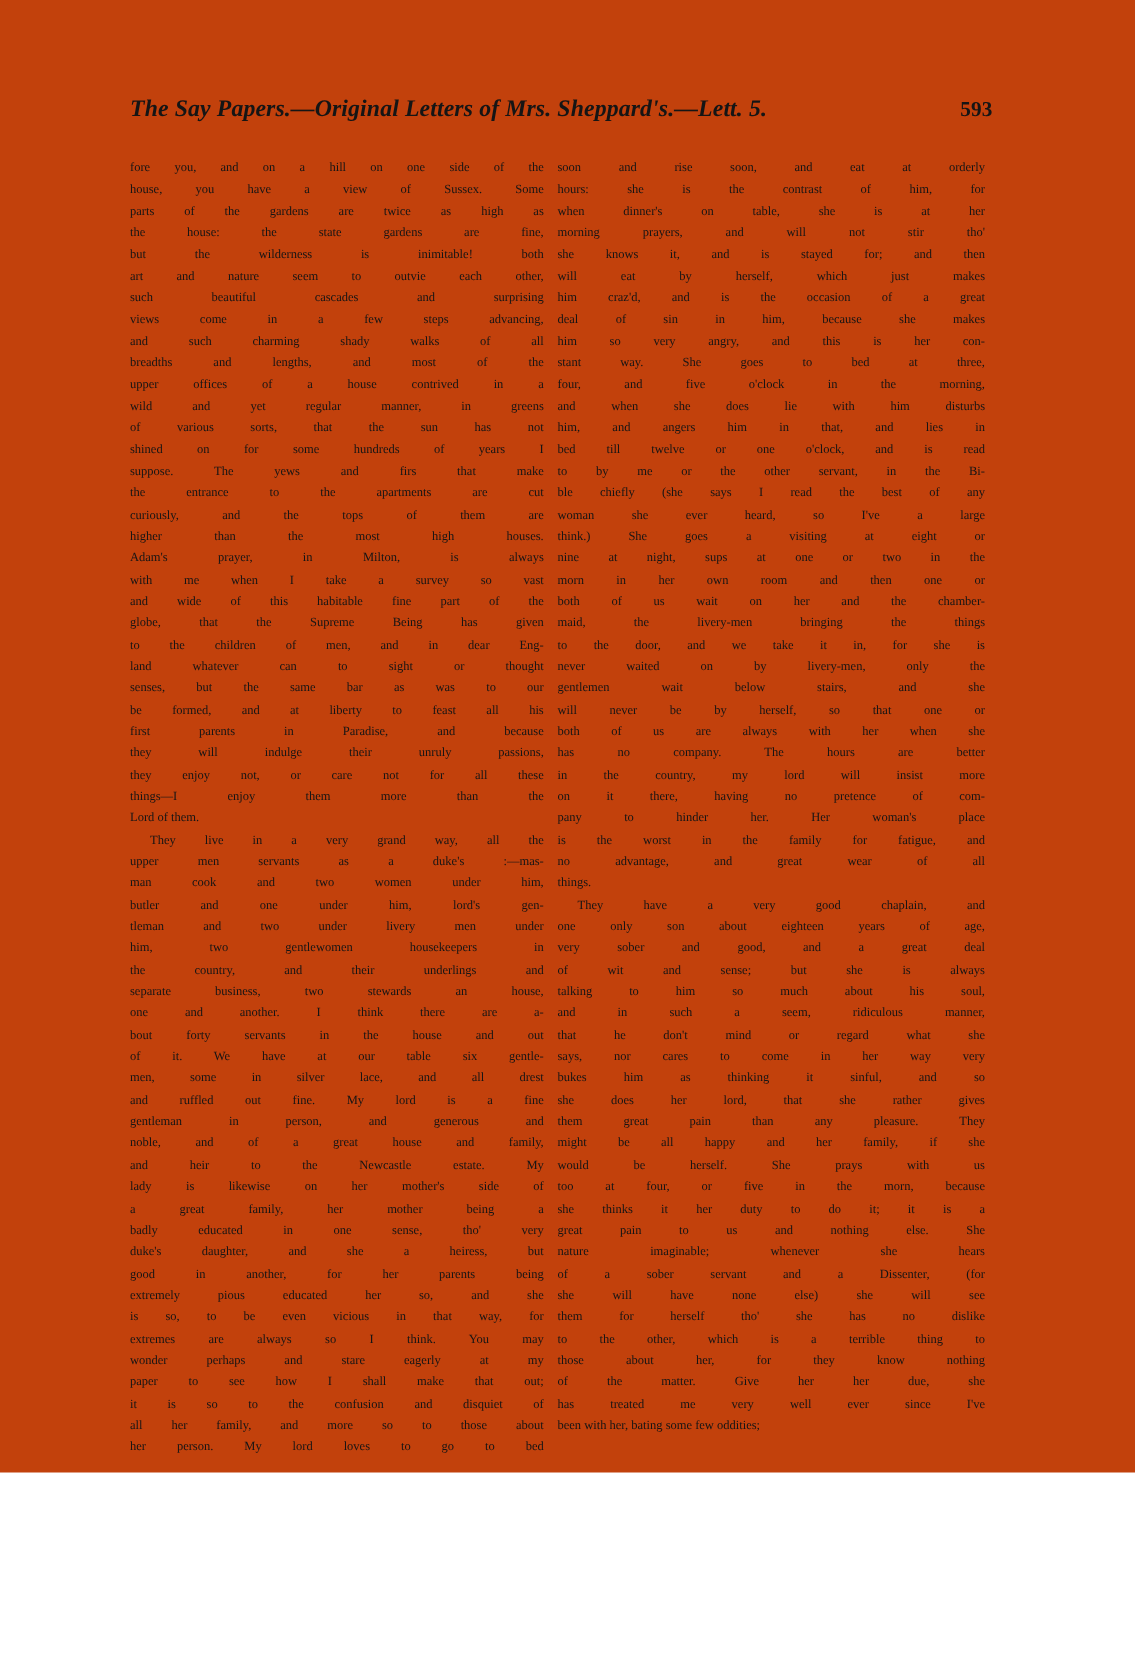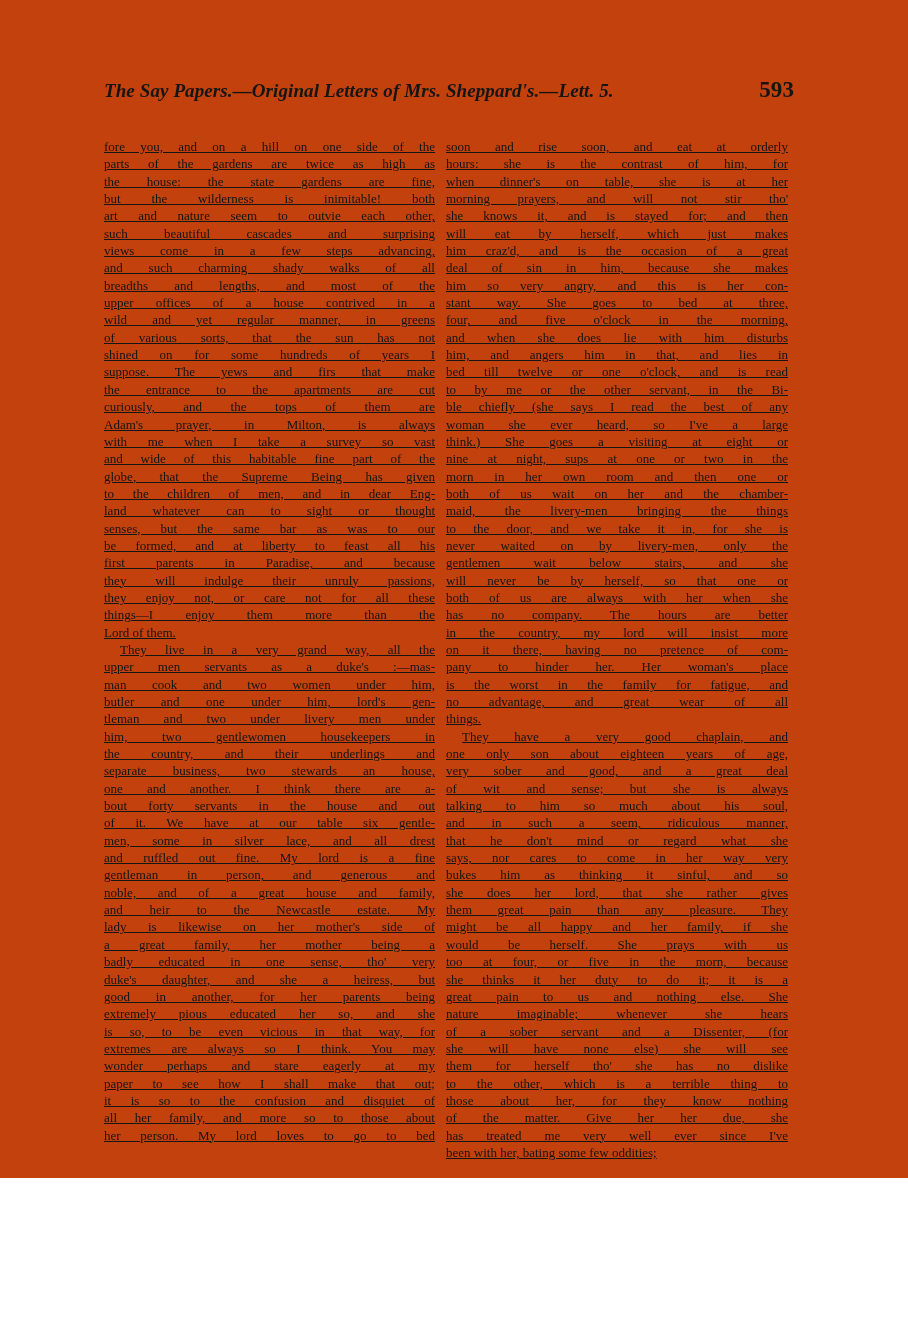--- a/index.html
+++ b/index.html
@@ -5,25 +5,25 @@
   html, body { margin: 0; padding: 0; background: #ffffff; }
   body { width: 908px; height: 1337px; position: relative; overflow: hidden; }
   .page { position: absolute; left: 0; top: 0; width: 908px; height: 1178px; background: #c2410c; color: #151515; }
   .running-head {
     position: absolute; left: 104px; top: 77px; width: 690px; height: 28px;
     font-family: "Liberation Serif", "DejaVu Serif", serif;
     font-style: italic; font-weight: bold; font-size: 19px; letter-spacing: 0.1px;
     display: flex; justify-content: space-between; align-items: baseline;
     white-space: nowrap;
   }
-  .running-head .pageno { font-style: normal; font-weight: bold; font-size: 23px; text-align: right; }
+  .running-head .pageno { font-style: normal; font-weight: bold; font-size: 17px; text-align: right; }
   .column {
-    position: absolute; top: 138px;
+    position: absolute; top: 126px;
     font-family: "Liberation Serif", "DejaVu Serif", serif;
-    font-size: 13px; line-height: 17.35px; text-decoration: underline;
+    font-size: 10px; line-height: 17.35px;
   }
   .col-left { left: 104px; width: 331px; }
   .col-right { left: 446px; width: 342px; }
   .line {
     display: block; white-space: nowrap; height: 17.35px;
     text-align: justify; text-align-last: justify;
     overflow: visible;
   }
   .line.last { text-align-last: left; }
   .line.indent { padding-left: 16px; }
@@ -32,35 +32,37 @@
 <body>
 
 <div class="page">
   <div class="running-head">
     <span>The Say Papers.—Original Letters of Mrs. Sheppard's.—Lett. 5.</span>
     <span class="pageno">593</span>
   </div>
 
   <div class="column col-left" id="col-0">
       <span class="line">fore you, and on a hill on one side of the</span>
+      <span class="line">house, you have a view of Sussex. Some</span>
       <span class="line">parts of the gardens are twice as high as</span>
       <span class="line">the house: the state gardens are fine,</span>
       <span class="line">but the wilderness is inimitable! both</span>
       <span class="line">art and nature seem to outvie each other,</span>
       <span class="line">such beautiful cascades and surprising</span>
       <span class="line">views come in a few steps advancing,</span>
       <span class="line">and such charming shady walks of all</span>
       <span class="line">breadths and lengths, and most of the</span>
       <span class="line">upper offices of a house contrived in a</span>
       <span class="line">wild and yet regular manner, in greens</span>
       <span class="line">of various sorts, that the sun has not</span>
       <span class="line">shined on for some hundreds of years I</span>
       <span class="line">suppose. The yews and firs that make</span>
       <span class="line">the entrance to the apartments are cut</span>
       <span class="line">curiously, and the tops of them are</span>
+      <span class="line">higher than the most high houses.</span>
       <span class="line">Adam's prayer, in Milton, is always</span>
       <span class="line">with me when I take a survey so vast</span>
       <span class="line">and wide of this habitable fine part of the</span>
       <span class="line">globe, that the Supreme Being has given</span>
       <span class="line">to the children of men, and in dear Eng-</span>
       <span class="line">land whatever can to sight or thought</span>
       <span class="line">senses, but the same bar as was to our</span>
       <span class="line">be formed, and at liberty to feast all his</span>
       <span class="line">first parents in Paradise, and because</span>
       <span class="line">they will indulge their unruly passions,</span>

